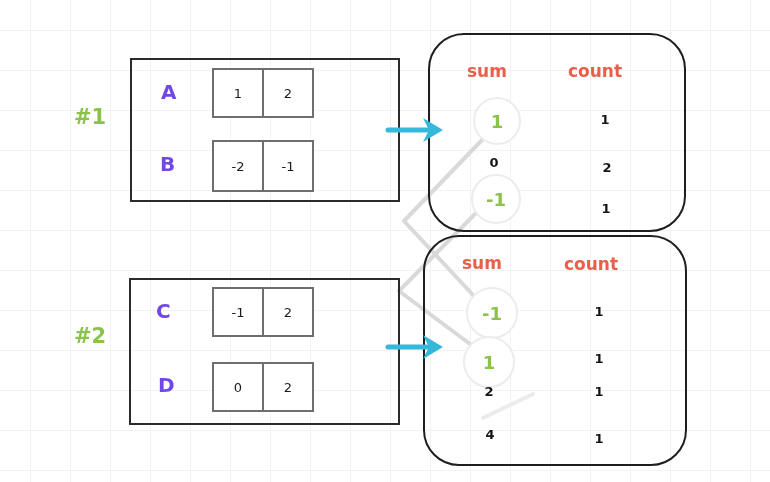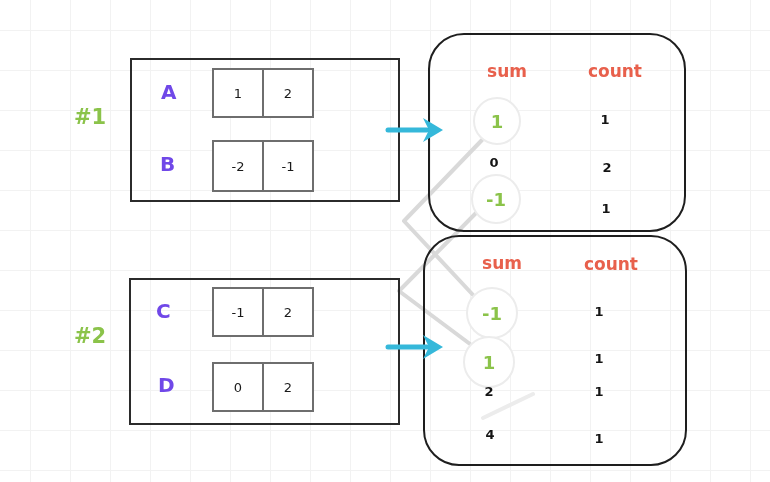--- a/index.html
+++ b/index.html
@@ -20,21 +20,21 @@
   .gbox{position:absolute;border:2px solid #2b2b2b;background:transparent;z-index:2;}
   .panel{position:absolute;border:2px solid #1e1e1e;border-radius:36px;background:transparent;z-index:2;}
 
   .alabel{position:absolute;z-index:4;color:#7048e8;font-size:20px;font-weight:bold;letter-spacing:0.5px;}
   .glabel{position:absolute;z-index:4;color:#8bc34a;font-size:21px;font-weight:bold;}
 
   .cells{position:absolute;display:flex;border:2px solid #6e6e6e;background:#ffffff;z-index:3;box-sizing:border-box;}
   .cell{flex:1;display:flex;align-items:center;justify-content:center;font-size:13px;color:#1a1a1a;}
   .cell + .cell{border-left:2px solid #6e6e6e;}
 
-  .thead{position:absolute;z-index:4;color:#e8604c;font-size:17px;font-weight:bold;text-align:right;}
+  .thead{position:absolute;z-index:4;color:#e8604c;font-size:17px;font-weight:bold;text-align:left;}
   .tval{position:absolute;z-index:4;color:#141414;font-size:13px;font-weight:bold;text-align:center;}
   .circle{
     position:absolute;z-index:3;border:2px solid #ececec;border-radius:50%;
     background:#ffffff;display:flex;align-items:center;justify-content:center;
     color:#8bc34a;font-size:18px;font-weight:bold;box-sizing:border-box;
   }
 </style>
 </head>
 <body>
 

